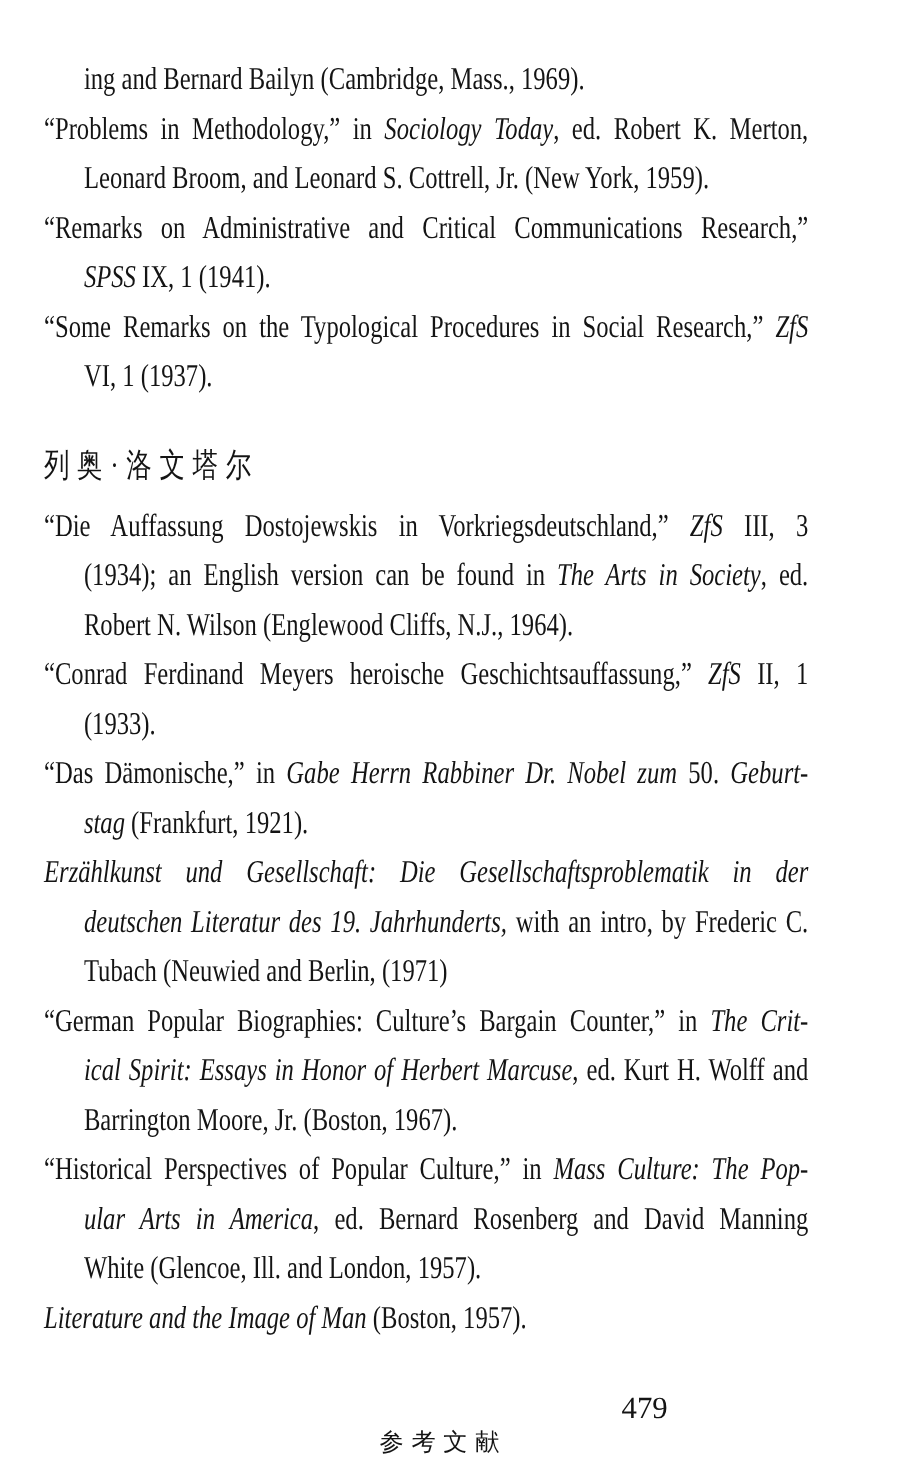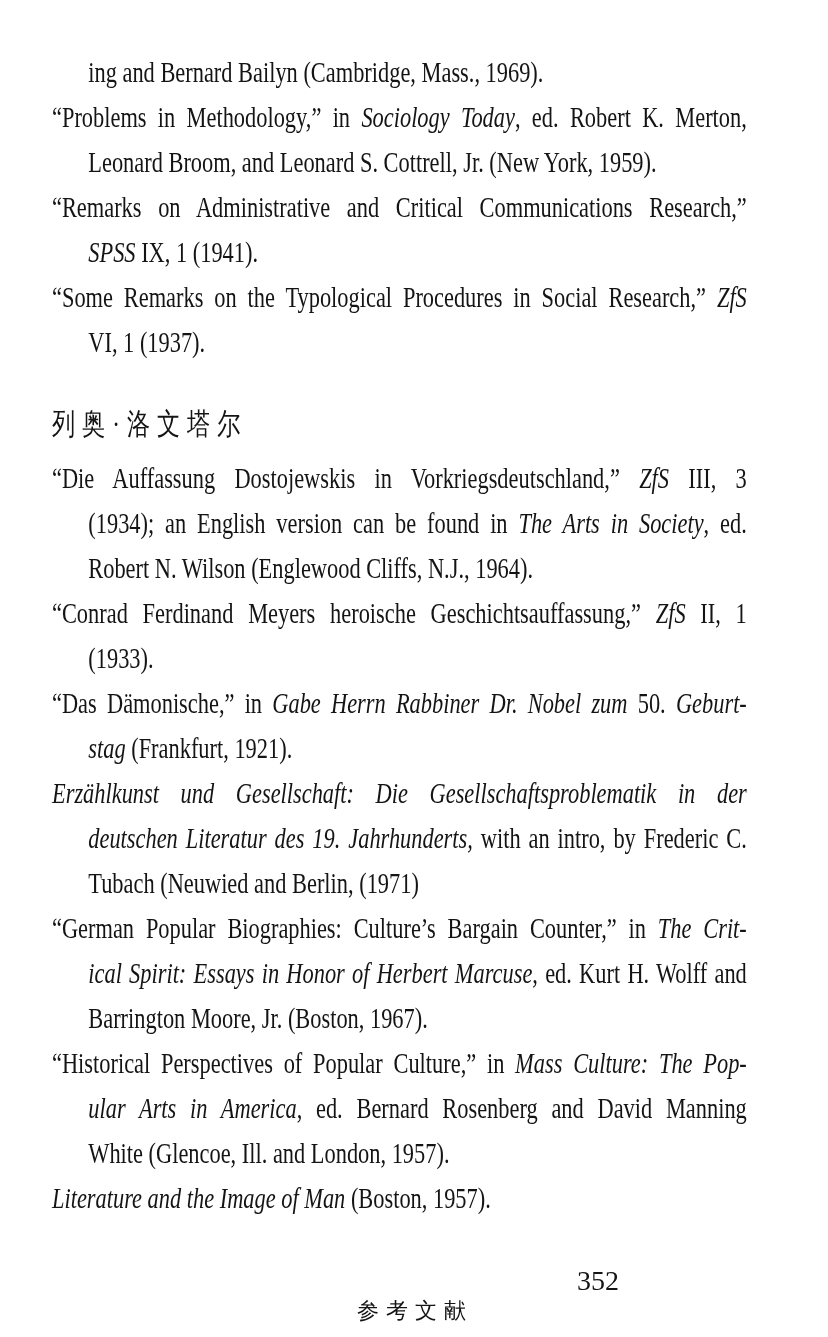--- a/index.html
+++ b/index.html
@@ -6,21 +6,21 @@
   html, body { margin: 0; padding: 0; }
   body {
     width: 828px; height: 1337px;
     background: #ffffff;
     font-family: "Liberation Serif", "DejaVu Serif", serif;
     color: #141414;
     position: relative;
     overflow: hidden;
   }
   .page {
-    position: absolute; left: 12px; top: 0;
+    position: absolute; left: 0; top: 0;
     width: 704px; height: 1337px;
     background: #ffffff;
   }
   
   .content {
     position: absolute; left: 40px; top: 0;
     width: 900px;
     padding-top: 50px;
     transform: scaleX(0.772);
     transform-origin: 0 0;
@@ -85,14 +85,14 @@
       <div class="line indent justify"><span class="it">ical Spirit: Essays in Honor of Herbert Marcuse</span><span class="rm">, ed. Kurt H. Wolff and</span></div>
       <div class="line indent"><span class="rm">Barrington Moore, Jr. (Boston, 1967).</span></div>
       <div class="line justify"><span class="rm">“Historical Perspectives of Popular Culture,” in </span><span class="it">Mass Culture: The Pop-</span></div>
       <div class="line indent justify"><span class="it">ular Arts in America</span><span class="rm">, ed. Bernard Rosenberg and David Manning</span></div>
       <div class="line indent"><span class="rm">White (Glencoe, Ill. and London, 1957).</span></div>
       <div class="line"><span class="it">Literature and the Image of Man</span><span class="rm"> (Boston, 1957).</span></div>
     </div>
 
   <div class="footer-label">参考文献</div>
 
-  <div class="footer-page">352</div>
+  <div class="footer-page">479</div>
 </div>
 
 </body></html>

